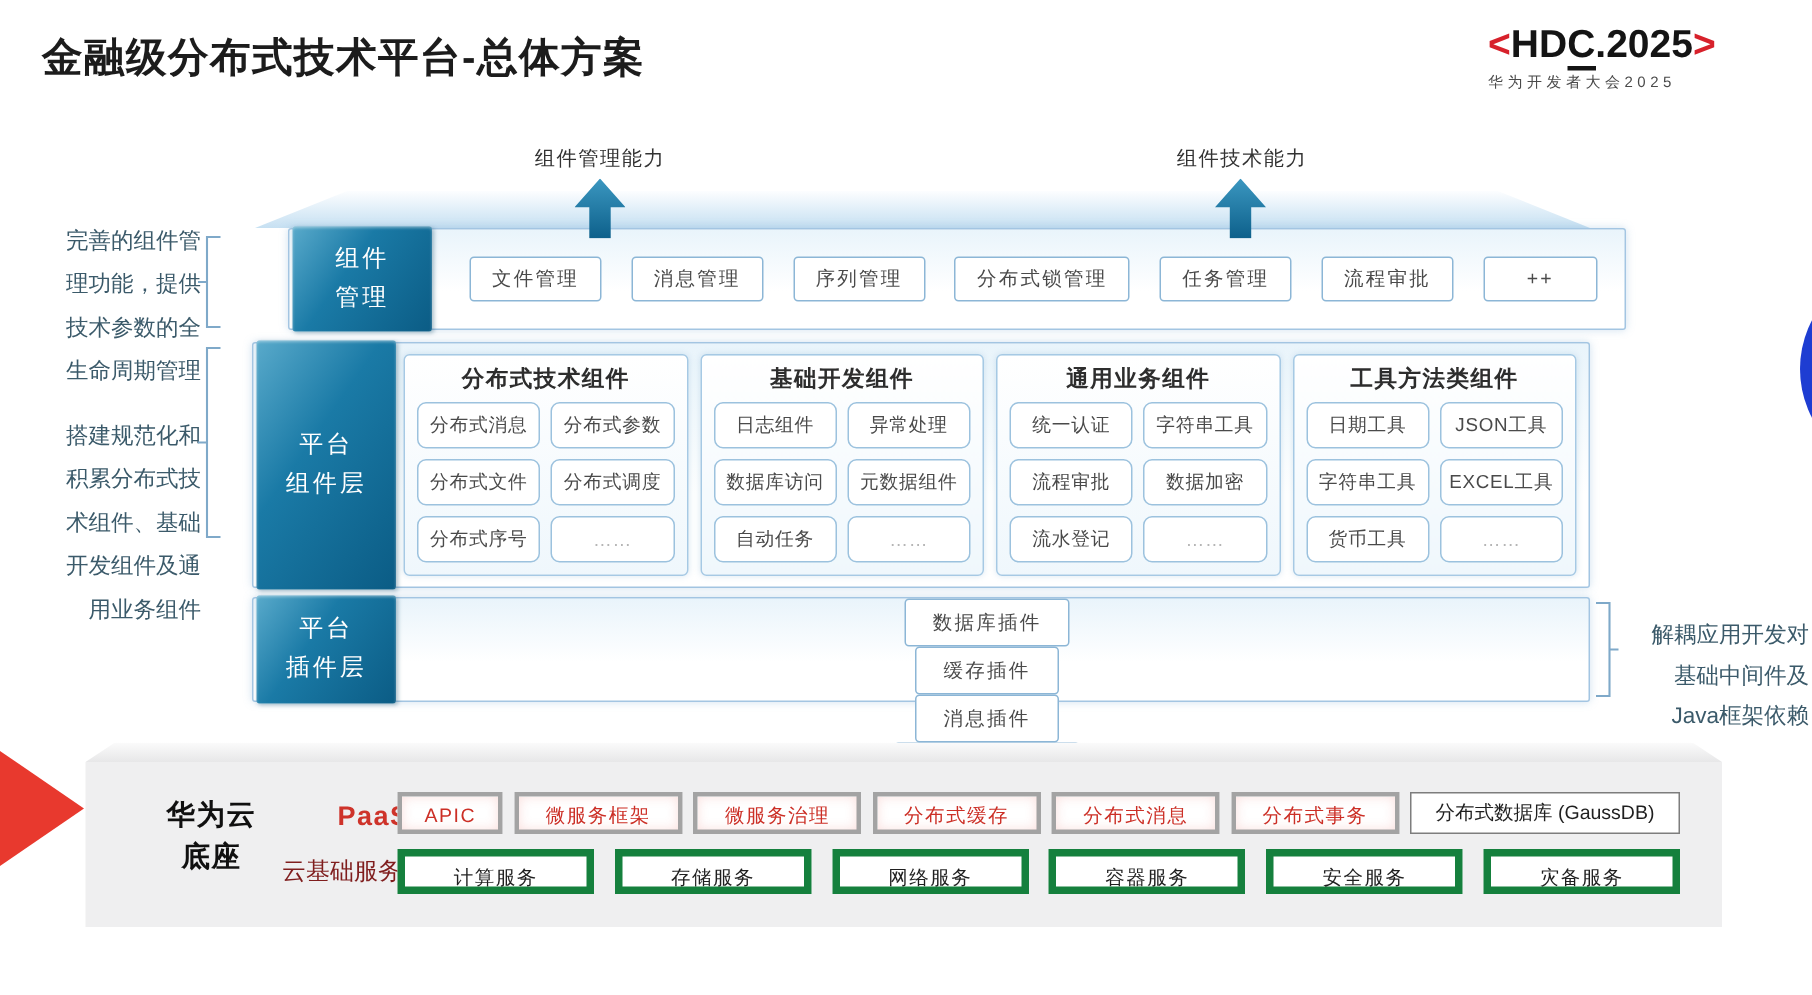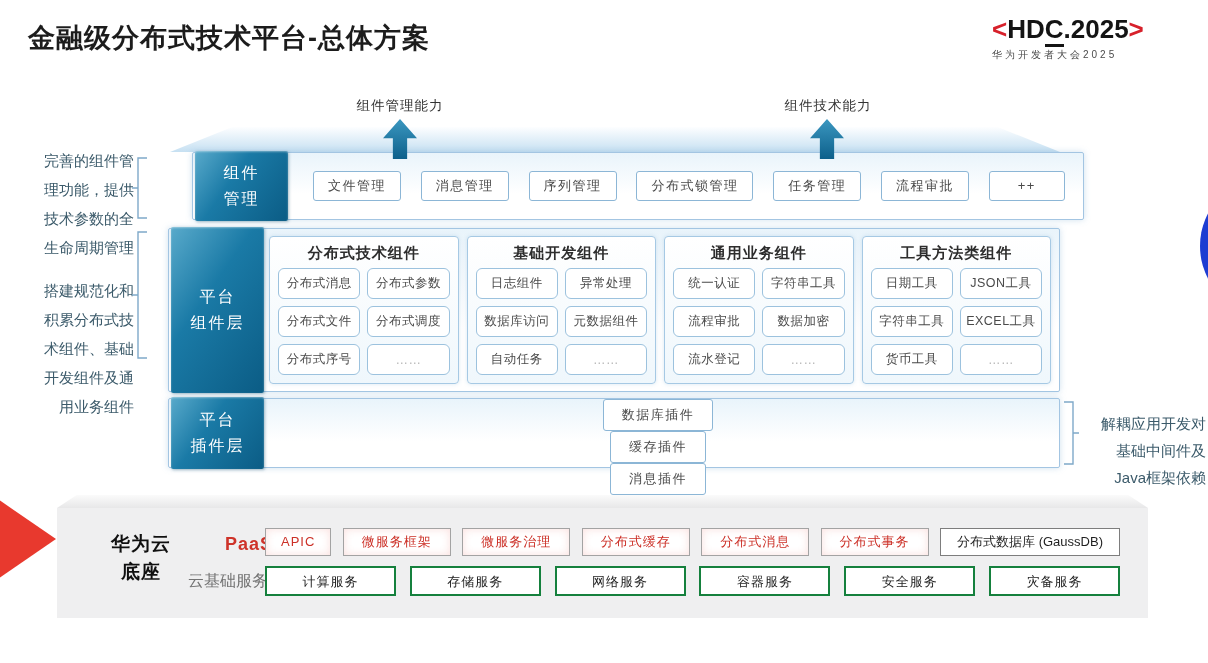--- a/index.html
+++ b/index.html
@@ -68,31 +68,31 @@
   .platform { position:absolute; left:57px; top:508px; width:1091px; height:110px; background:#efeff0; }
   .platform::before { content:""; position:absolute; left:0; top:-13px; width:100%; height:13px;
          background:linear-gradient(180deg,#fbfbfb,#e7e7e8);
          clip-path:polygon(1.8% 0,98.2% 0,100% 100%,0 100%); }
   .red-wedge { position:absolute; left:0; top:499px; width:56px; height:80px; background:#e8392e;
          clip-path:polygon(0 2%,100% 50%,0 98%); }
   .foundation-label { position:absolute; left:38px; top:22px; width:92px; text-align:center;
          font-size:19px; font-weight:bold; color:#101010; line-height:28px; white-space:pre-line; letter-spacing:1px; }
   .paas-label { position:absolute; left:126px; top:26px; width:90px; text-align:right;
          font-size:18px; font-weight:bold; color:#ce332a; letter-spacing:1px; }
-  .iaas-label { position:absolute; left:122px; top:63px; width:98px; text-align:center; font-size:16px; color:#737373; }
+  .iaas-label { position:absolute; left:122px; top:63px; width:98px; text-align:center; font-size:16px; color:#7f1d1d; }
   .found-chips { position:absolute; left:208px; right:28px; display:flex; align-items:center; justify-content:space-between; }
   .paas-row { top:19px; height:29px; }
   .iaas-row { top:58px; height:30px; }
-  .red-chip { height:28px; line-height:26px; border:1px solid #a3a3a3; background:#fff;
+  .red-chip { height:28px; line-height:26px; border:3px solid #a3a3a3; background:#fff;
          box-shadow:inset 0 0 8px rgba(225,80,65,.18); font-size:13px; color:#cc2f26; letter-spacing:1px;
          text-align:right; padding:0 18px; white-space:nowrap; }
   .red-chip.small { padding:0 15px; }
   .gauss-chip { height:28px; line-height:26px; border:1px solid #7d7d7d; background:#fff; font-size:13px;
          color:#1f1f1f; text-align:center; padding:0 16px; white-space:nowrap; }
-  .gray-chip { width:131px; height:30px; line-height:28px; border:2px solid #15803d; background:#fff;
+  .gray-chip { width:131px; height:30px; line-height:28px; border:5px solid #15803d; background:#fff;
          font-size:13px; color:#1f1f1f; letter-spacing:1px; text-align:center; white-space:nowrap; }
 
   .blue-circle { position:absolute; left:1200px; top:176px; width:140px; height:140px; border-radius:50%; background:#1e3dd2; }
 </style>
 </head>
 <body>
 
 <div class="stage">
 
   <div class="page-title">金融级分布式技术平台-总体方案</div>

